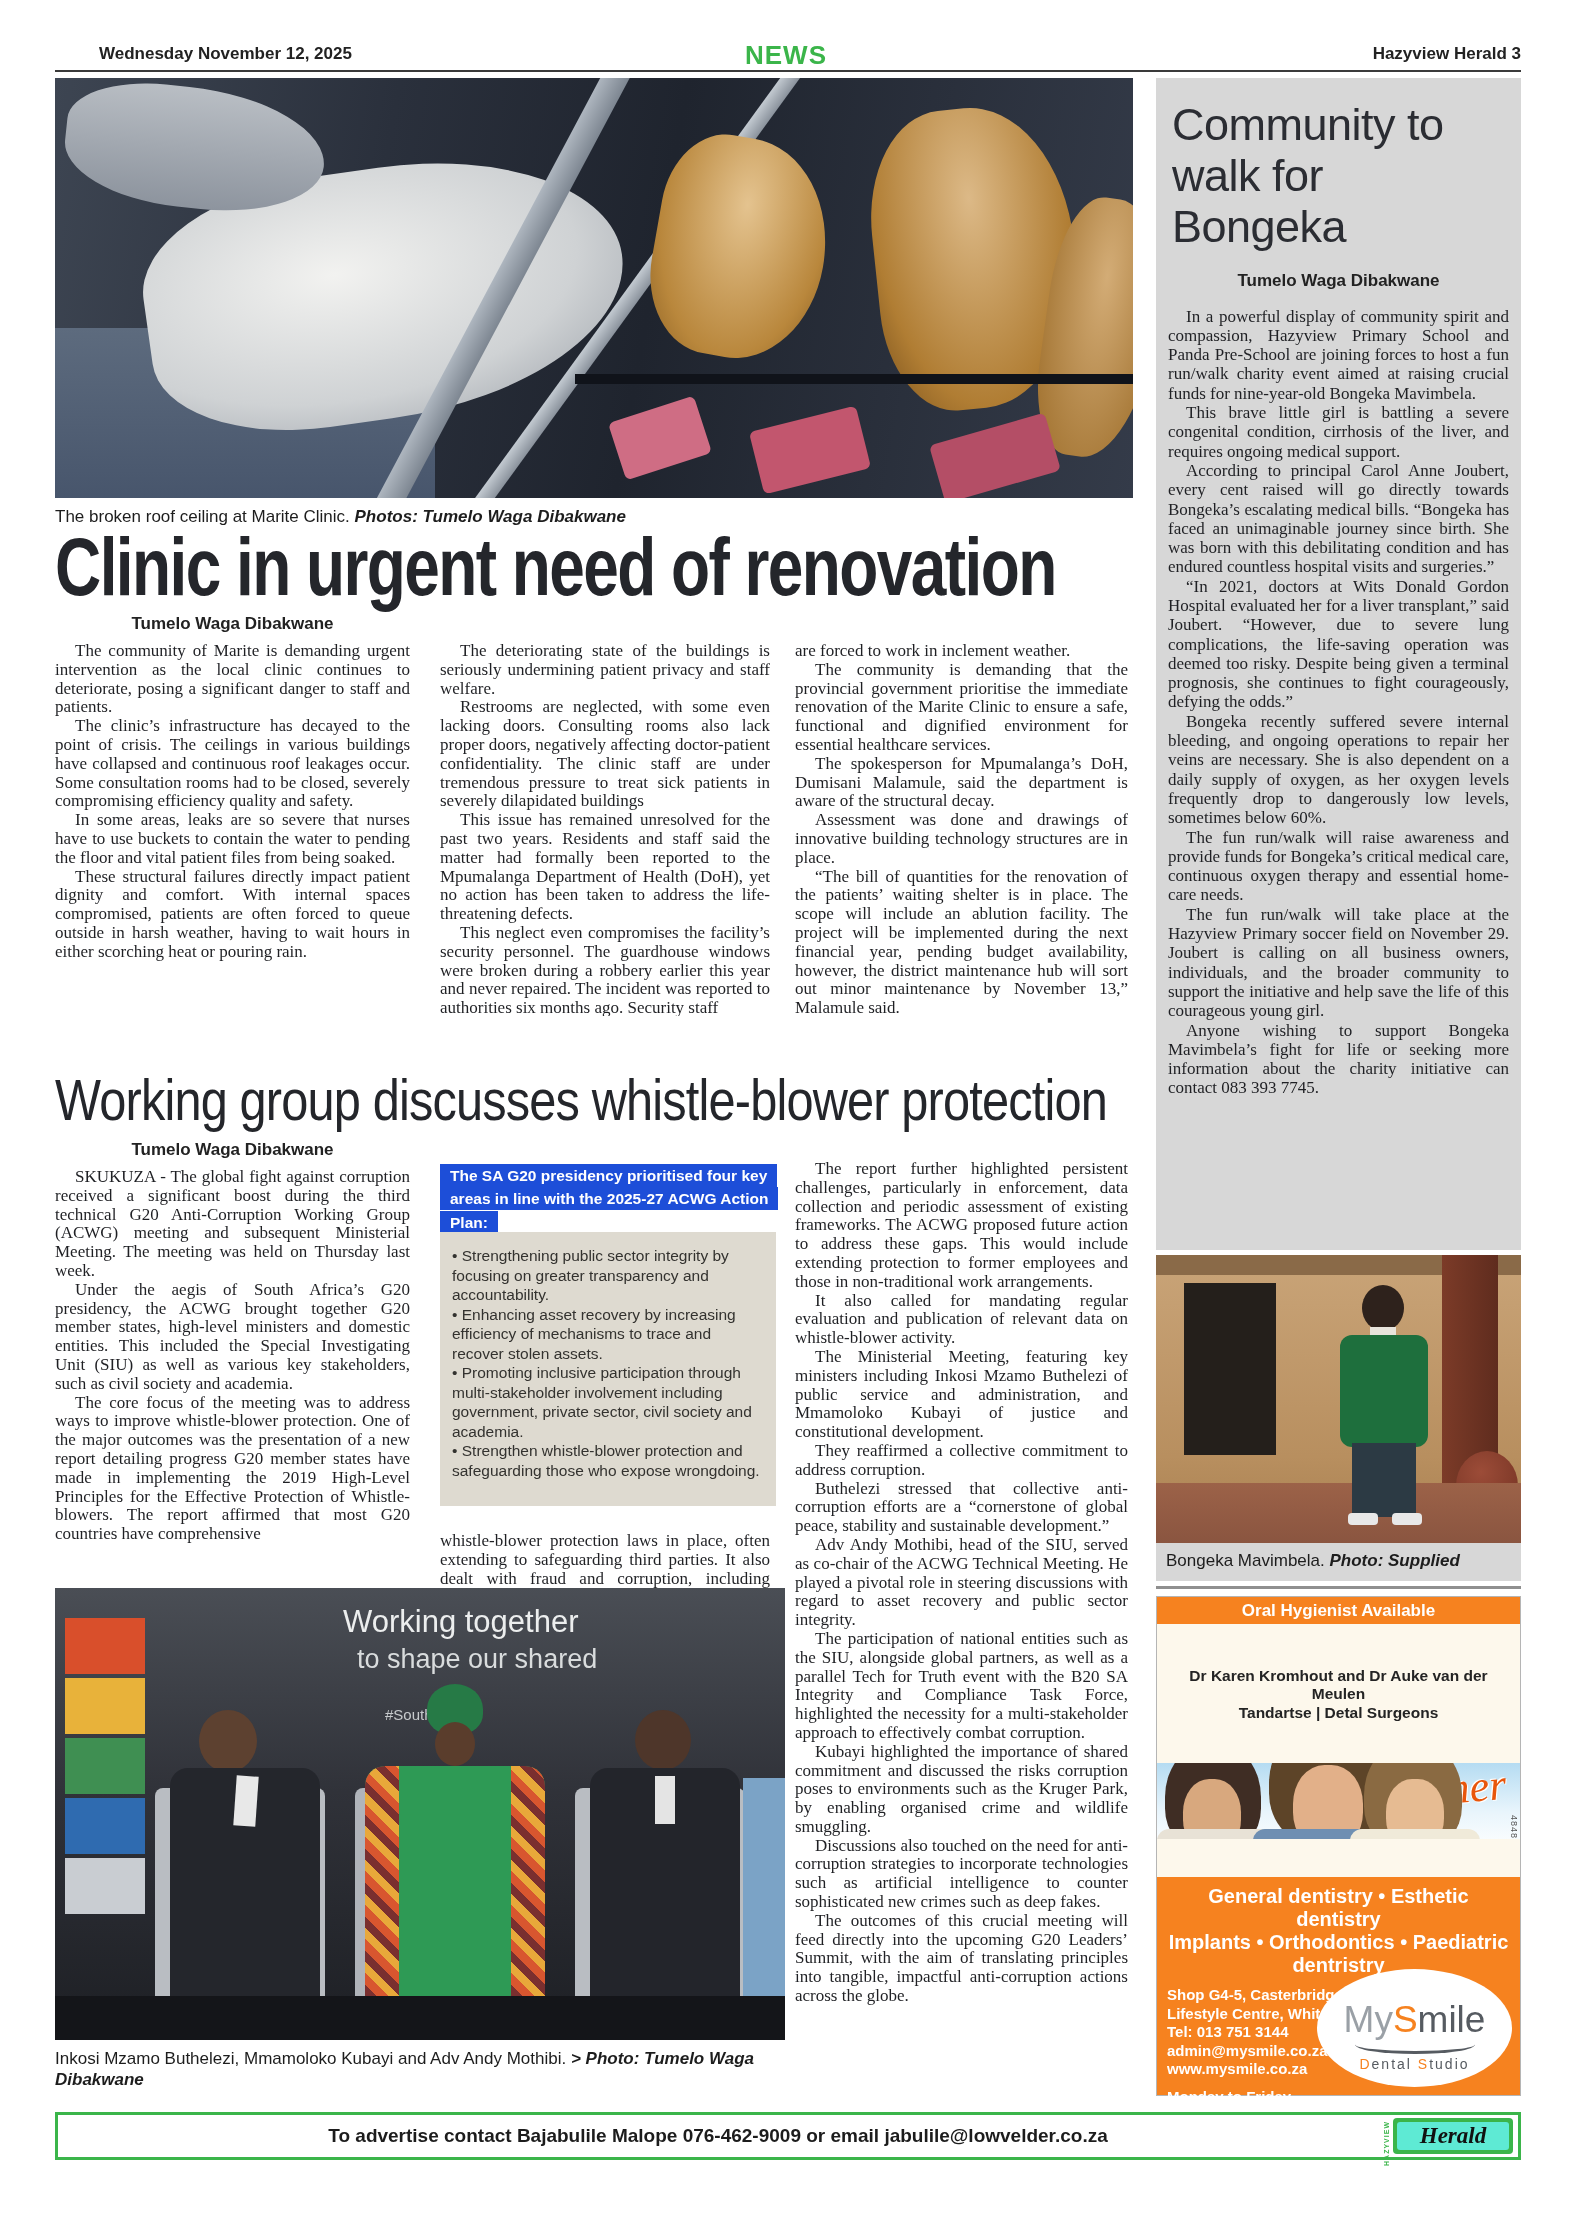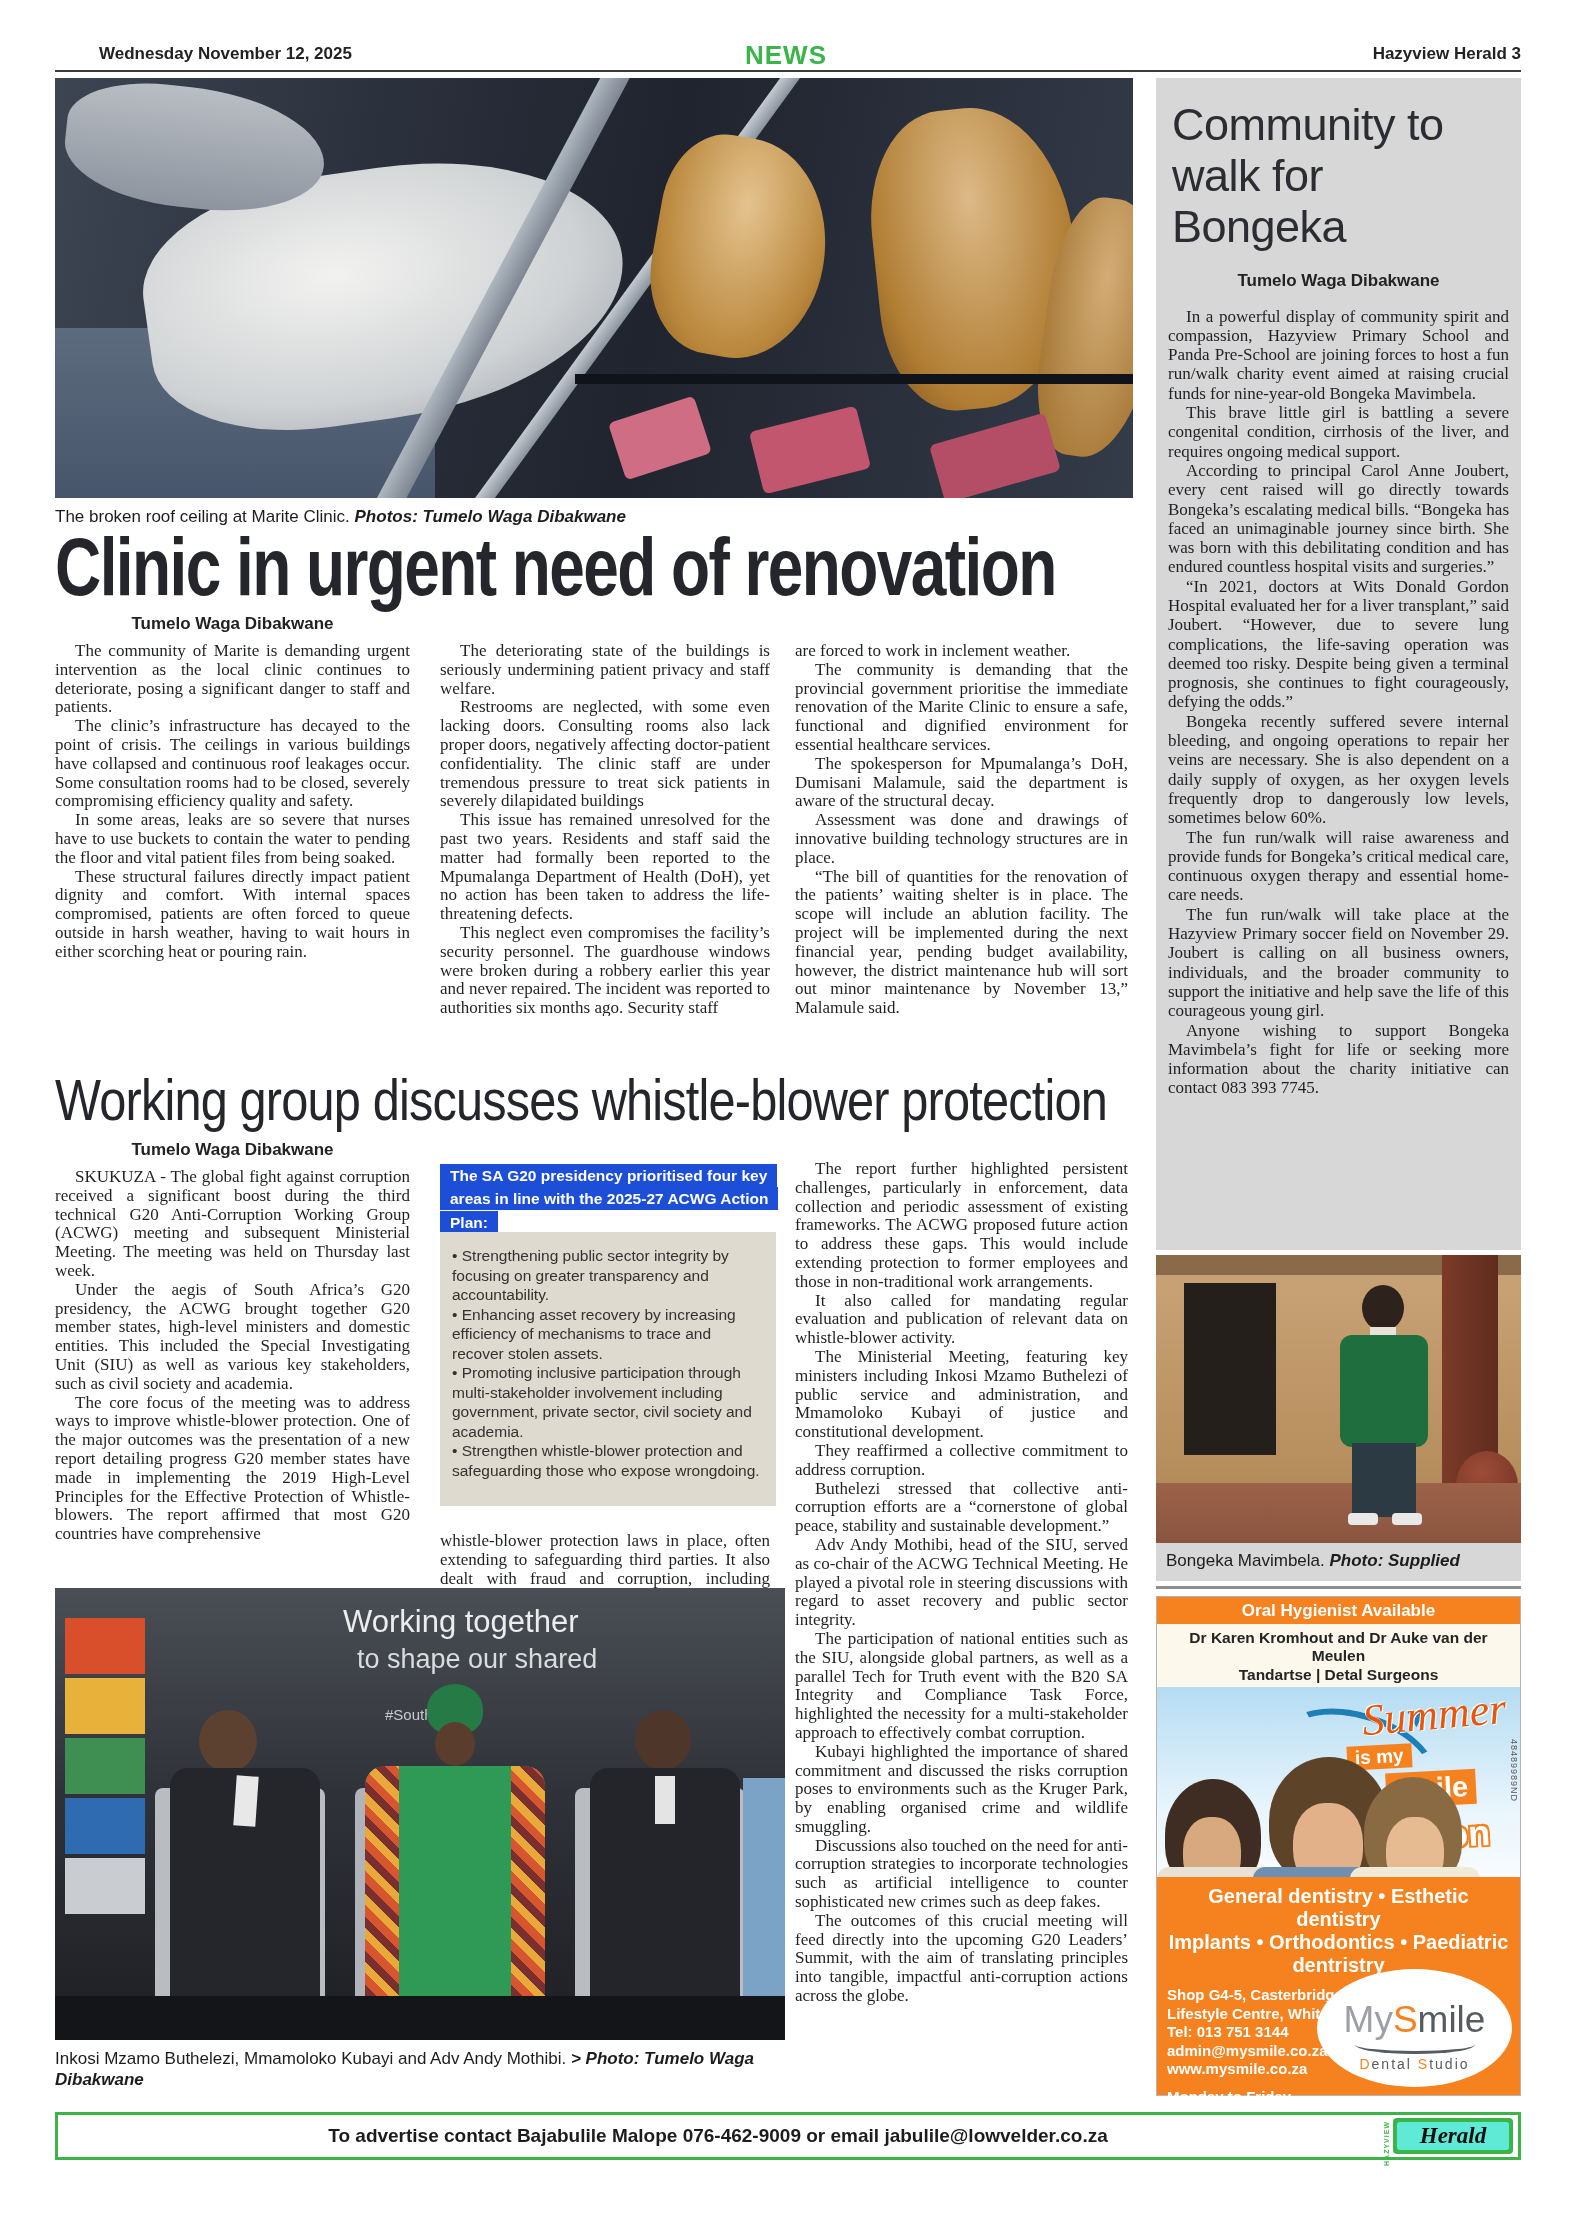--- a/index.html
+++ b/index.html
@@ -49,21 +49,21 @@
         letter-spacing:-0.5px;color:#2b2d33;margin:6px 0 18px 4px;}
   .sb-byline{text-align:center;font-family:"Liberation Sans",sans-serif;font-weight:bold;
              font-size:17px;margin-bottom:16px;color:#222;}
   .sb-text{font-size:17px;line-height:19.3px;text-align:justify;}
   .sb-text p{margin:0;text-indent:18px;}
   .sb-cap{position:absolute;left:1156px;top:1543px;width:365px;height:38px;background:#d7d7d7;
           box-sizing:border-box;padding:7px 10px;}
   .sb-div{position:absolute;left:1156px;top:1586px;width:365px;height:3px;background:#8f8f8f;}
   
   .ad{position:absolute;left:1156px;top:1596px;width:365px;height:500px;border:1px solid #b5b5b5;
-      box-sizing:border-box;background:#fdf8ec;display:flex;flex-direction:column;}
+      box-sizing:border-box;background:#fdf8ec;display:flex;flex-direction:column;gap:38px;}
   .ad-bar{height:27px;background:#f6821f;color:#fff;font-family:"Liberation Sans",sans-serif;
           font-weight:bold;font-size:17px;text-align:center;line-height:27px;}
   .ad-docs{padding:5px 6px 3px;text-align:center;font-family:"Liberation Sans",sans-serif;
            font-weight:bold;font-size:15.5px;line-height:1.18;color:#242424;}
   .ad-photo{position:relative;flex:1;background:linear-gradient(#b5dcf2,#e9f5fc 65%,#f8fcfe);overflow:hidden;}
   .ad-code{position:absolute;right:1px;top:52px;writing-mode:vertical-rl;font-family:"Liberation Sans",sans-serif;
            font-size:9px;color:#555;letter-spacing:1px;}
   .summer{position:absolute;right:14px;top:2px;font-style:italic;font-size:44px;color:#e8560c;
           transform:rotate(-5deg);text-shadow:1px 1px 0 #fff,-1px -1px 0 #fff;}
   .chip{position:absolute;background:#f6821f;color:#fff;font-family:"Liberation Sans",sans-serif;

